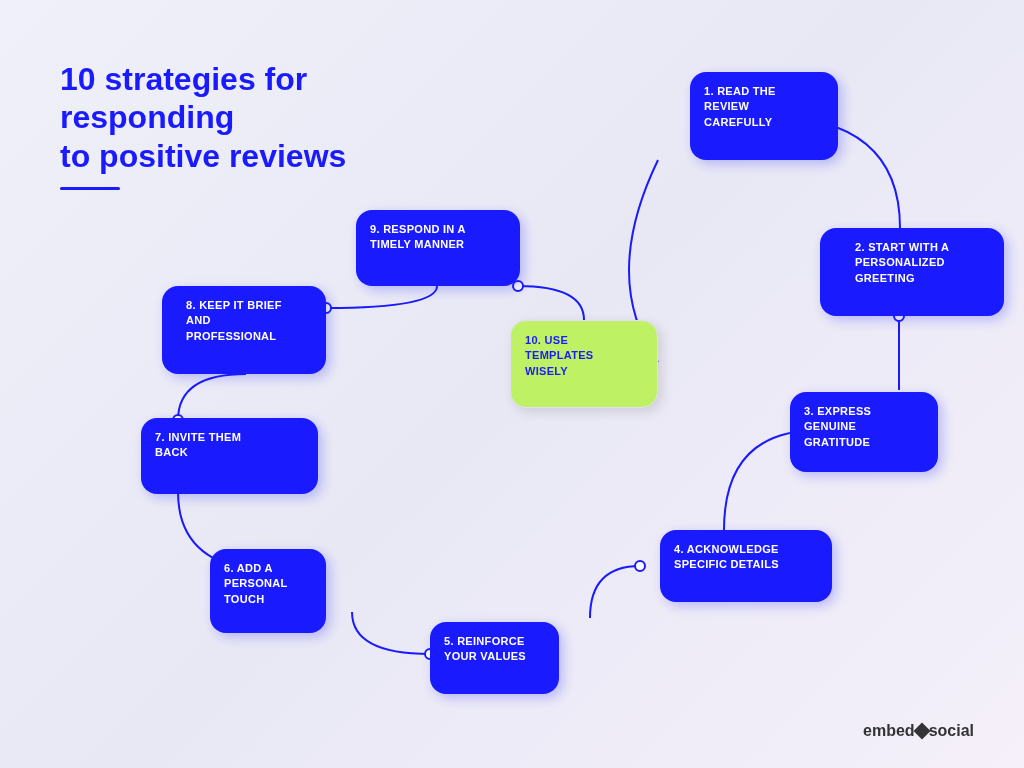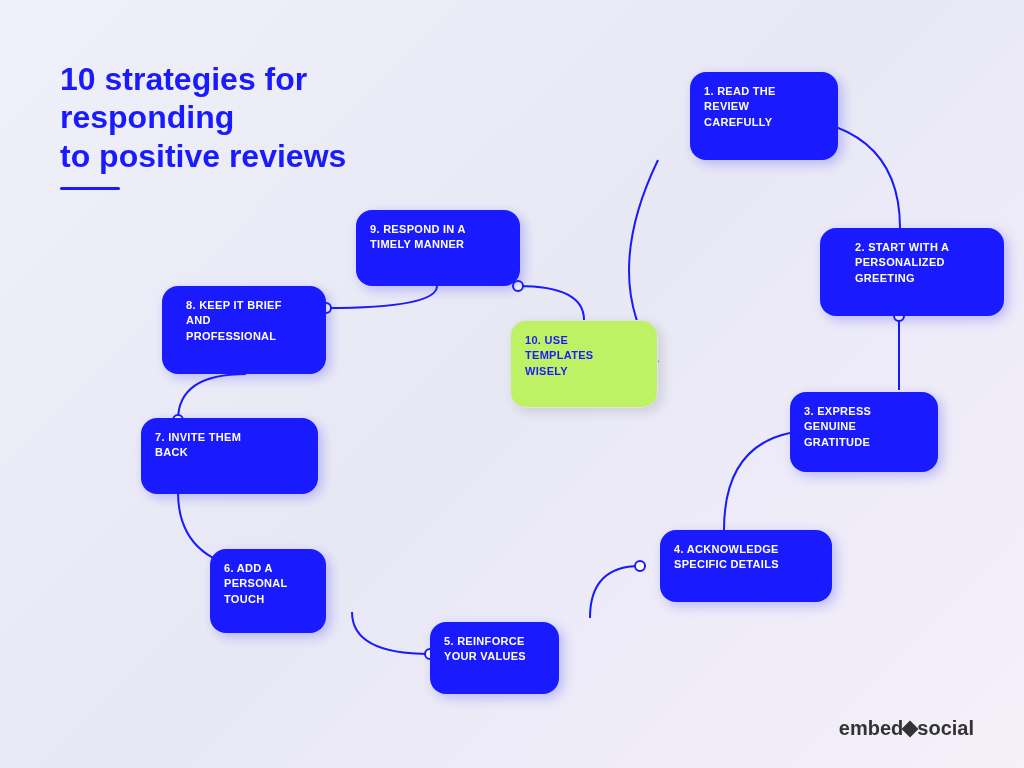--- a/index.html
+++ b/index.html
@@ -66,21 +66,21 @@
       width: 1024px;
       height: 768px;
       pointer-events: none;
     }
 
     
     .brand {
       position: absolute;
       bottom: 28px;
       right: 50px;
-      font-size: 20px;
+      font-size: 16px;
       font-weight: 700;
       color: #333;
     }
 
     .brand-diamond {
       display: inline-block;
       width: 12px;
       height: 12px;
       background: #333;
       transform: rotate(45deg);

